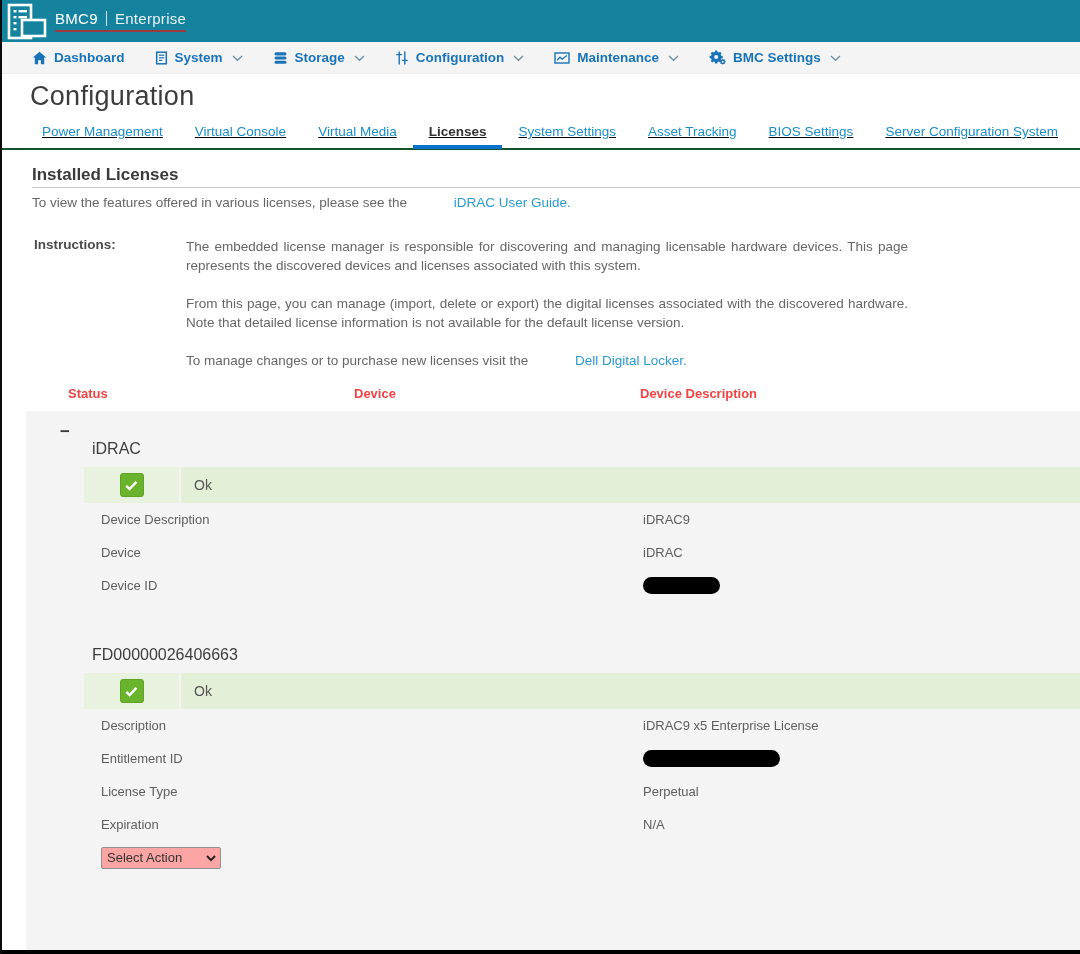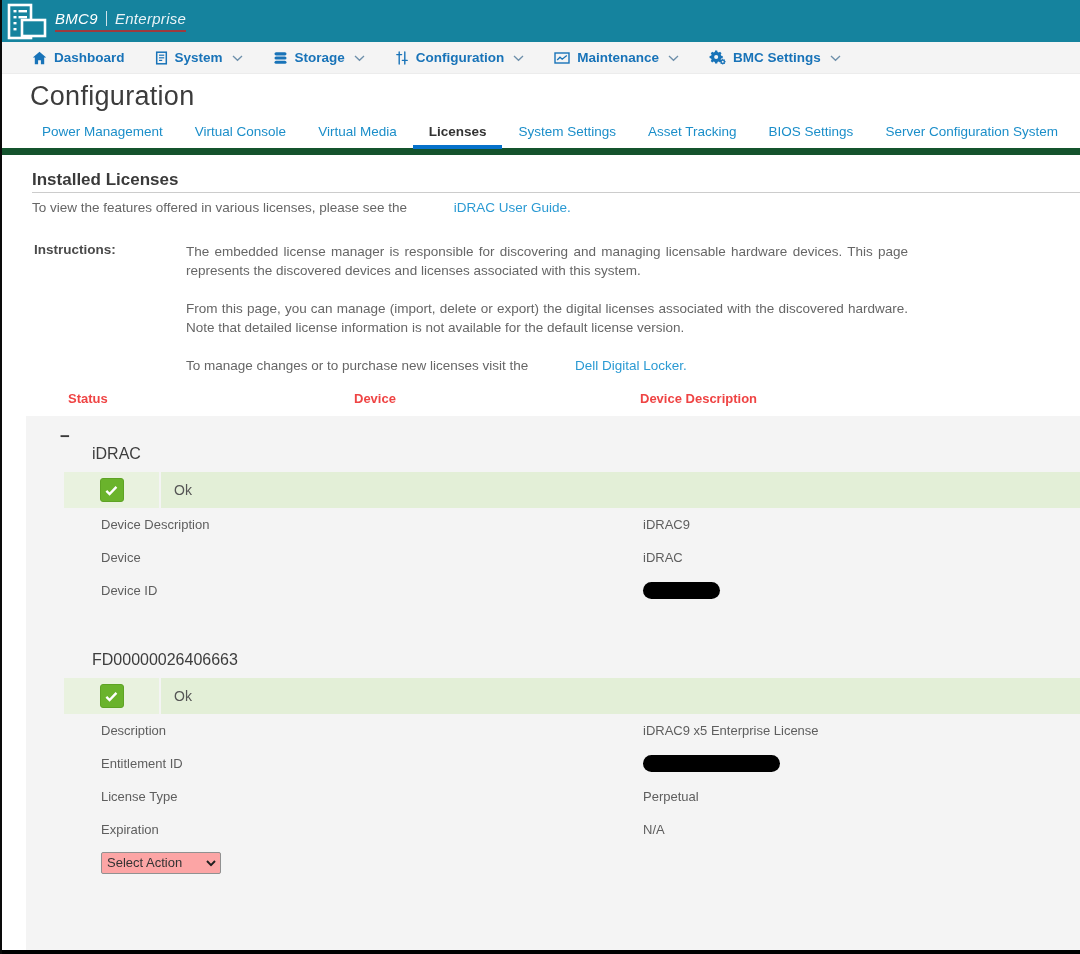--- a/index.html
+++ b/index.html
@@ -10,37 +10,37 @@
   }
   *{box-sizing:border-box; margin:0; padding:0;}
   html,body{background:#fff;}
   body{font-family:"Liberation Sans", sans-serif; width:1080px; height:954px; overflow:hidden;}
   .app{width:1080px; height:954px; display:flex; flex-direction:column; border-left:2px solid #0a0a0a; background:#fff;}
 
   
   .masthead{height:42px; background:var(--masthead); display:flex; align-items:center; padding-left:5px; flex:0 0 auto;}
   .brand{display:flex; align-items:flex-start; gap:8px; cursor:pointer;}
   .logo-box{width:40px; height:38px; display:block; margin-top:1px;}
-  .brand-col{display:flex; flex-direction:column; margin-top:8px;font-style:italic;}
+  .brand-col{display:flex; flex-direction:column; margin-top:8px;}
   .brand-line{display:flex; align-items:center; font-size:15px; color:#fff; letter-spacing:.3px;}
   .brand-sep{display:inline-block; width:1px; height:15px; background:#cfe2ea; margin:0 8px;}
   .brand-edition{color:#eaf3f7; font-weight:300;}
   .brand-underline{height:2px; background:var(--brand-underline); margin-top:3px; width:100%;}
 
   
   .navbar{height:32px; background:#f4f4f4; display:flex; align-items:center; padding-left:30px; gap:30px; flex:0 0 auto; border-bottom:1px solid #ececec;}
   .nav-item{display:flex; align-items:center; gap:7px; color:var(--nav-link); font-size:13.5px; font-weight:700; cursor:pointer; white-space:nowrap;}
   .nav-ico{display:flex; align-items:center;}
   .chev{display:flex; align-items:center; color:#6d8faa; margin-left:2px; margin-top:2px;}
 
   main{flex:1; display:flex; flex-direction:column; min-height:0; background:#fff;}
   .page-title{font-size:27px; font-weight:300; color:#3c3c3c; margin:7px 0 7px 28px; letter-spacing:.3px;}
 
   
-  .tabs{display:flex; padding-left:24px; border-bottom:7px solid #14532d; flex:0 0 auto;}
+  .tabs{display:flex; padding-left:24px; border-bottom:2px solid #14532d; flex:0 0 auto;text-decoration:underline;}
   .tab{position:relative; padding:5px 16px 9px; font-size:13.5px; color:var(--tab-link); font-weight:500; cursor:pointer; white-space:nowrap;}
   .tab.active{color:#333; font-weight:700;}
   .tab.active::after{content:""; position:absolute; left:0; right:0; bottom:-1px; height:4px; background:var(--active-tab-underline);}
 
   .section-heading{font-size:17px; font-weight:700; color:#3a3a3a; margin:15px 0 2px 30px;}
   .section-divider{border-bottom:1px solid #ccc; margin-left:30px;}
   .intro{margin:7px 0 0 30px; font-size:13.5px; color:#666;}
   a.link{color:var(--link); text-decoration:none; cursor:pointer;padding-left:43px;}
 
   .instructions{display:flex; margin:27px 0 0 32px;}
@@ -50,21 +50,21 @@
   .ins-body p.last{text-align:left; margin-bottom:0;}
 
   .table-header{display:grid; grid-template-columns:286px 286px 1fr; padding:16px 0 10px 66px; font-size:13px; font-weight:700; color:#ef4444; flex:0 0 auto;}
 
   
   .panel{flex:1; background:var(--panel-bg); margin-left:24px; overflow:hidden;}
   .collapse-row{padding:12px 0 0 34px; height:26px;}
   .minus{font-size:17px; line-height:12px; color:#3a3a3a; cursor:pointer; font-weight:700;}
   .group-title{margin:3px 0 9px 66px; font-size:16px; font-weight:500; color:#3d3d3d;}
   .group.g1{margin-top:44px;}
-  .status-row{margin-left:38px; height:36px; display:flex; align-items:stretch; background:var(--status-row-bg);}
+  .status-row{margin-left:58px; height:36px; display:flex; align-items:stretch; background:var(--status-row-bg);}
   .status-cell{width:97px; display:flex; align-items:center; justify-content:center; background:var(--status-cell-bg); border-right:2px solid var(--panel-bg); flex:0 0 auto;}
   .checkbox{width:24px; height:24px; background:var(--status-ok-green); border:1px solid #5ea324; border-radius:3px; display:flex; align-items:center; justify-content:center;}
   .status-val{display:flex; align-items:center; padding-left:13px; font-size:14px; color:#555;}
   .detail-row{display:grid; grid-template-columns:542px 1fr; padding-left:75px; height:33px; align-items:center; font-size:13px; color:#5e5e5e;}
   .redaction{display:inline-block; height:17px; width:77px; background:#000; border-radius:9px; vertical-align:middle;}
   .group.g1 .redaction{width:137px;}
 
   .select-wrap{position:relative; display:inline-block;}
   select.action-select{appearance:none; -webkit-appearance:none; font-family:Liberation Sans, sans-serif; font-size:13px; color:#333; background:#fca5a5; border:1px solid #919191; border-radius:2px; padding:2px 20px 3px 5px; width:120px; cursor:pointer;}
   .sel-chev{position:absolute; right:5px; top:50%; transform:translateY(-46%); pointer-events:none; display:flex;}

